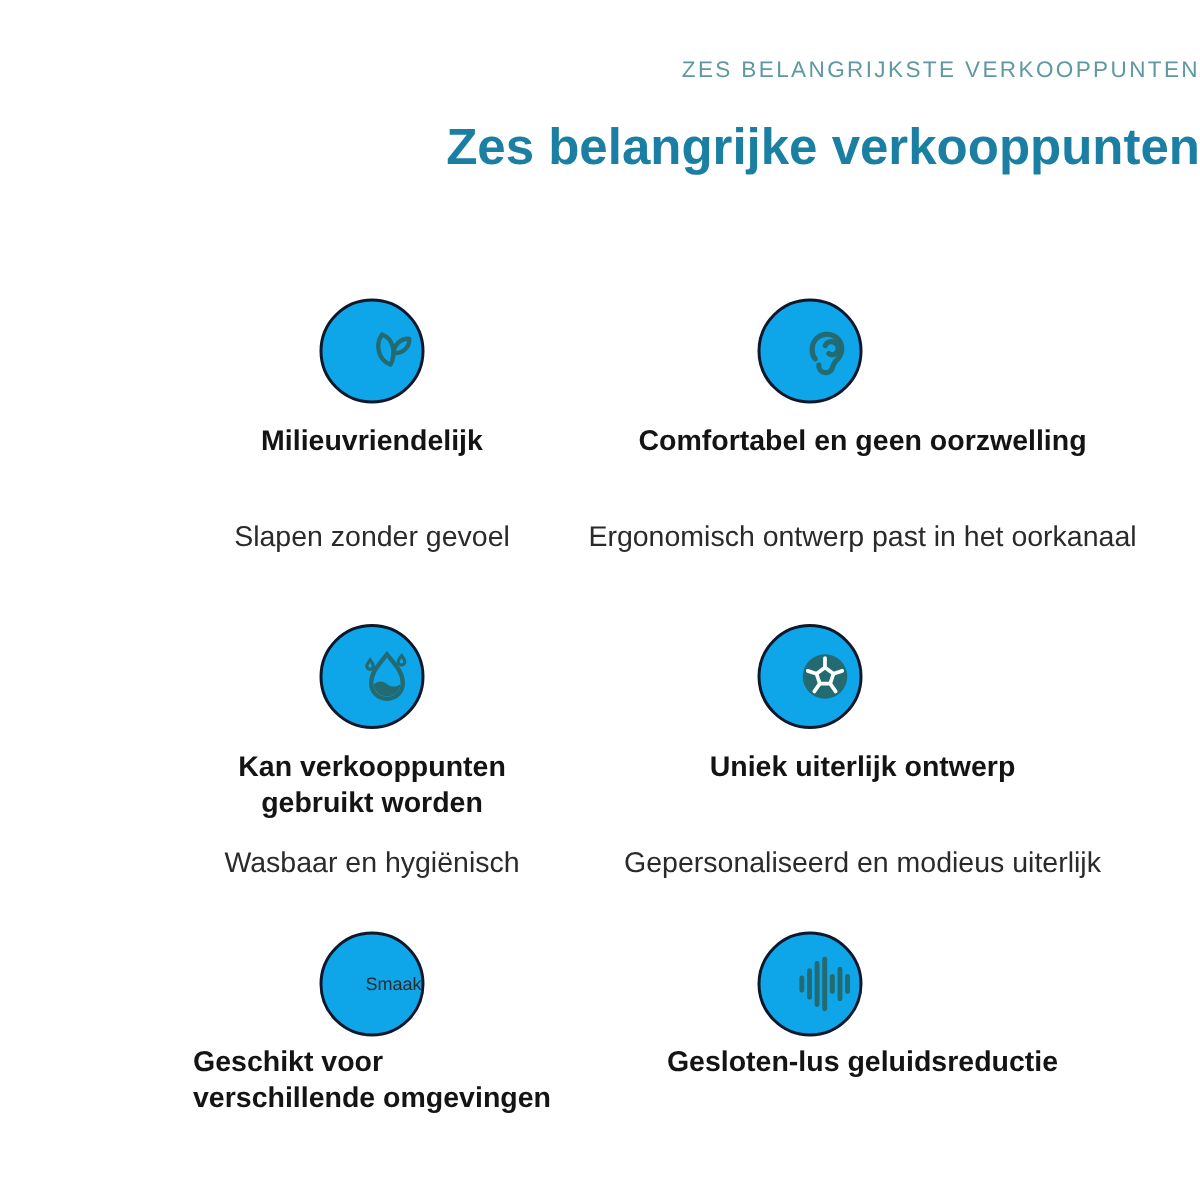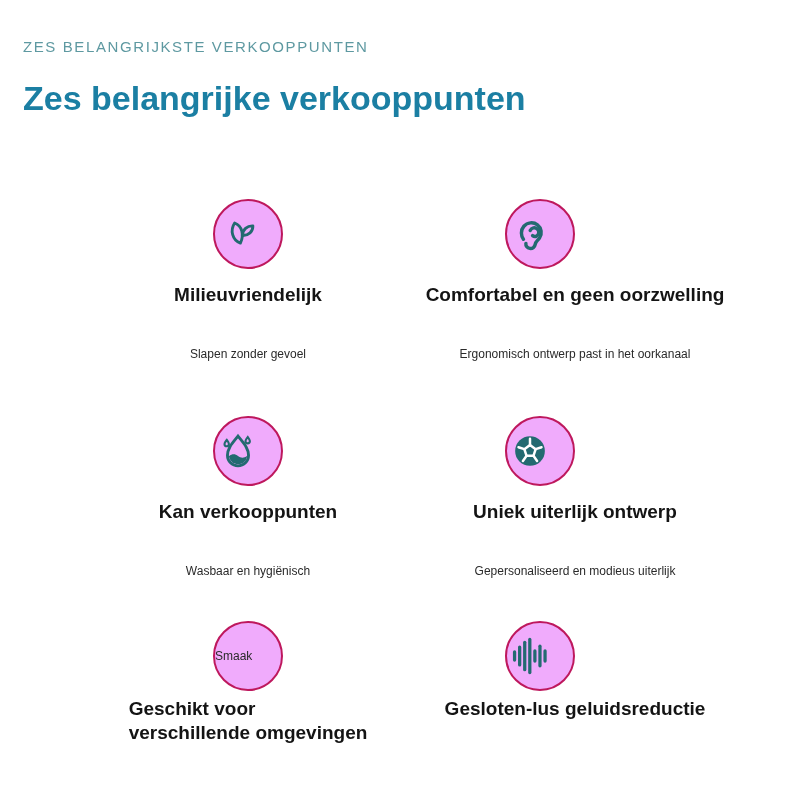--- a/index.html
+++ b/index.html
@@ -2,21 +2,21 @@
 <html style="--accent: #1b7fa3; --eyebrow: #5e99a1; --icon: #236a71;"><head>
 <meta charset="utf-8">
 <style>
   * { margin: 0; padding: 0; box-sizing: border-box; }
   html, body { width: 800px; height: 800px; overflow: hidden; }
   body {
     background: #ffffff;
     font-family: "Liberation Sans", sans-serif;
     color: #151515;
   }
-  .header { text-align: left; padding-top: 38px; padding-left: 23px; }
+  .header { text-align: right; padding-top: 38px; padding-left: 23px; }
   .eyebrow {
     font-size: 15px;
     font-weight: 500;
     letter-spacing: 1.6px;
     color: var(--eyebrow, #5e99a1);
   }
   .main-title {
     margin-top: 24px;
     font-size: 34px;
     font-weight: 600;
@@ -33,45 +33,45 @@
     display: flex;
     flex-direction: column;
     align-items: center;
   }
   .cell.left  { transform: translateX(48px); }
   .cell.right { transform: translateX(-25px); }
   .icon-wrap { line-height: 0; }
   .cell.right .icon-wrap { transform: translateX(-35px); }
   .icon-circle {
     width: 70px; height: 70px;
-    border: 2px solid #be185d;
+    border: 2px solid #0f172a;
     border-radius: 50%;
-    display: flex; align-items: center; justify-content: flex-start;
-    background: #f0abfc;
+    display: flex; align-items: center; justify-content: flex-end;
+    background: #0ea5e9;
   }
   .icon-svg { color: var(--icon, #236a71); }
   .circle-label {
     font-size: 12px;
     color: #2b2b2b;
     line-height: 1;
   }
   .feat-title {
     margin-top: 14px;
     min-height: 64px;
     font-size: 19px;
     font-weight: 700;
     line-height: 1.26;
     text-align: center;
     color: #141414;
   }
   .feat-title span { display: block; }
   .feat-title.align-left { text-align: left; }
   .row3 .feat-title { margin-top: 6px; min-height: 52px; }
   .feat-subtitle {
-    font-size: 12px;
+    font-size: 19px;
     font-weight: 400;
     color: #2a2a2a;
     text-align: center;
     line-height: 1.25;
   }
 </style>
 </head>
 <body>
 
 <div class="header">
@@ -117,20 +117,21 @@
         <svg class="icon-svg" width="46" height="46" viewBox="0 0 48 48" fill="none" stroke="currentColor">
           <path d="M24 8.5 C29.5 15.5 35 20.8 35 28.5 C35 34.8 30.1 39.5 24 39.5 C17.9 39.5 13 34.8 13 28.5 C13 20.8 18.5 15.5 24 8.5 Z" stroke-width="3"></path>
           <path d="M14.6 29.5 C17.8 26.8 21 26.8 24 29.2 C27 31.6 30.2 31.6 33.4 29.2 C33 34.4 29 37.8 24 37.8 C19.3 37.8 15.4 34.4 14.6 29.5 Z" fill="currentColor" stroke="none"></path>
           <path d="M12.3 12.5 C13.6 14.3 14.5 15.3 14.5 16.6 C14.5 18 13.5 19 12.2 19 C10.9 19 9.9 18 9.9 16.6 C9.9 15.3 10.9 14.3 12.3 12.5 Z" stroke-width="2.2"></path>
           <path d="M34.2 9.5 C35.5 11.3 36.4 12.3 36.4 13.6 C36.4 15 35.4 16 34.1 16 C32.8 16 31.8 15 31.8 13.6 C31.8 12.3 32.8 11.3 34.2 9.5 Z" stroke-width="2.2"></path>
         </svg>
       </div>
     </div>
     <div class="feat-title">
       <span>Kan verkooppunten</span>
+      <span>gebruikt worden</span>
     </div>
     <div class="feat-subtitle">Wasbaar en hygiënisch</div>
   </div>
 
   <div class="cell right">
     <div class="icon-wrap">
       <div class="icon-circle">
         <svg class="icon-svg" width="46" height="46" viewBox="0 0 48 48" fill="none">
           <circle cx="24" cy="24" r="15.5" fill="currentColor"></circle>
           <path d="M24 17.8 L29.9 22.1 L27.6 29 L20.4 29 L18.1 22.1 Z" stroke="#ffffff" stroke-width="2.6" stroke-linejoin="round"></path>

